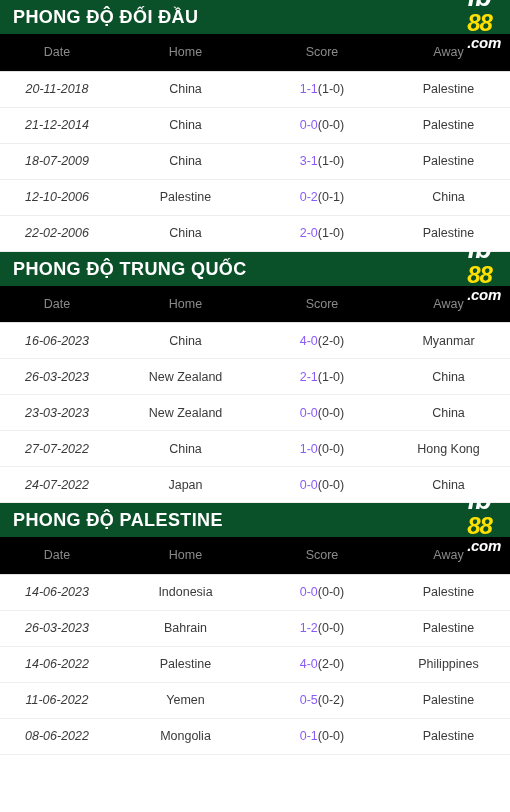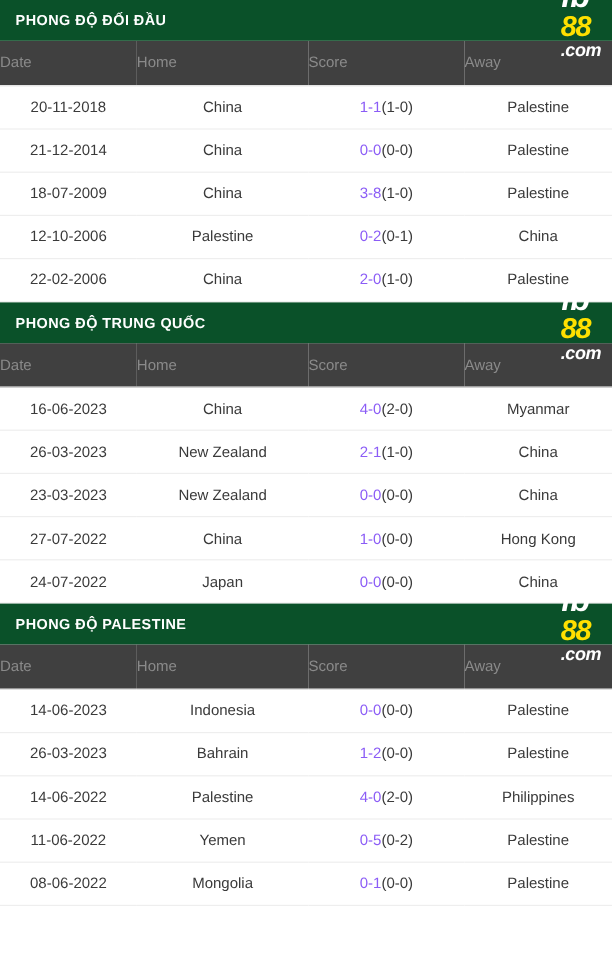--- a/index.html
+++ b/index.html
@@ -25,21 +25,21 @@
     background: #0a5129;
     display: flex;
     align-items: center;
     justify-content: space-between;
     padding: 0 9px 0 13px;
     position: relative;
   }
 
   .section-title {
     color: #ffffff;
-    font-size: 12px;
+    font-size: 18px;
     font-weight: bold;
     letter-spacing: 0.4px;
     text-transform: uppercase;
     line-height: 1;
     white-space: nowrap;
     font-family: "Liberation Sans", "DejaVu Sans", sans-serif;
   }
 
   
   .logo {
@@ -77,47 +77,47 @@
     border-collapse: collapse;
     table-layout: fixed;
   }
 
   table.match-table col.c-date  { width: 114px; }
   table.match-table col.c-home  { width: 143px; }
   table.match-table col.c-score { width: 130px; }
   table.match-table col.c-away  { width: 123px; }
 
   table.match-table thead th {
-    background: #404040;
+    background: #000000;
     color: #8a8a8a;
     font-size: 12.5px;
     font-weight: normal;
     height: 37px;
-    text-align: left;
+    text-align: center;
     vertical-align: middle;
     border-bottom: 1px solid #e0e0e0;
   }
 
   table.match-table tbody td {
     height: 36px;
     background: #ffffff;
     font-size: 12.5px;
     color: #3a3a3a;
     text-align: center;
     vertical-align: middle;
     border-bottom: 1px solid #eeeeee;
     white-space: nowrap;
   }
 
   table.match-table tbody tr:last-child td {
     border-bottom: 1px solid #eeeeee;
     margin-top: 36px;
   }
 
-  td.cell-date { color: #3c3c3c; }
+  td.cell-date { color: #3c3c3c; font-style: italic; }
   td.cell-team { color: #2e2e2e; }
 
   
   .team-hl-orange { color: #e8a06a; }
   .team-hl-blue   { color: #5b9bd5; }
 
   
   td.cell-score .score-main { color: #8b5cf6; }
   td.cell-score .score-ht   { color: #3a3a3a; }
 
@@ -161,21 +161,21 @@
             </tr>
             <tr>
               <td class="cell-date">21-12-2014</td>
               <td class="cell-team team-hl-orange">China</td>
               <td class="cell-score"><span class="score-main">0-0</span><span class="score-ht">(0-0)</span></td>
               <td class="cell-team ">Palestine</td>
             </tr>
             <tr>
               <td class="cell-date">18-07-2009</td>
               <td class="cell-team team-hl-orange">China</td>
-              <td class="cell-score"><span class="score-main">3-8</span><span class="score-ht">(1-0)</span></td>
+              <td class="cell-score"><span class="score-main">3-1</span><span class="score-ht">(1-0)</span></td>
               <td class="cell-team ">Palestine</td>
             </tr>
             <tr>
               <td class="cell-date">12-10-2006</td>
               <td class="cell-team ">Palestine</td>
               <td class="cell-score"><span class="score-main">0-2</span><span class="score-ht">(0-1)</span></td>
               <td class="cell-team team-hl-orange">China</td>
             </tr>
             <tr>
               <td class="cell-date">22-02-2006</td>

